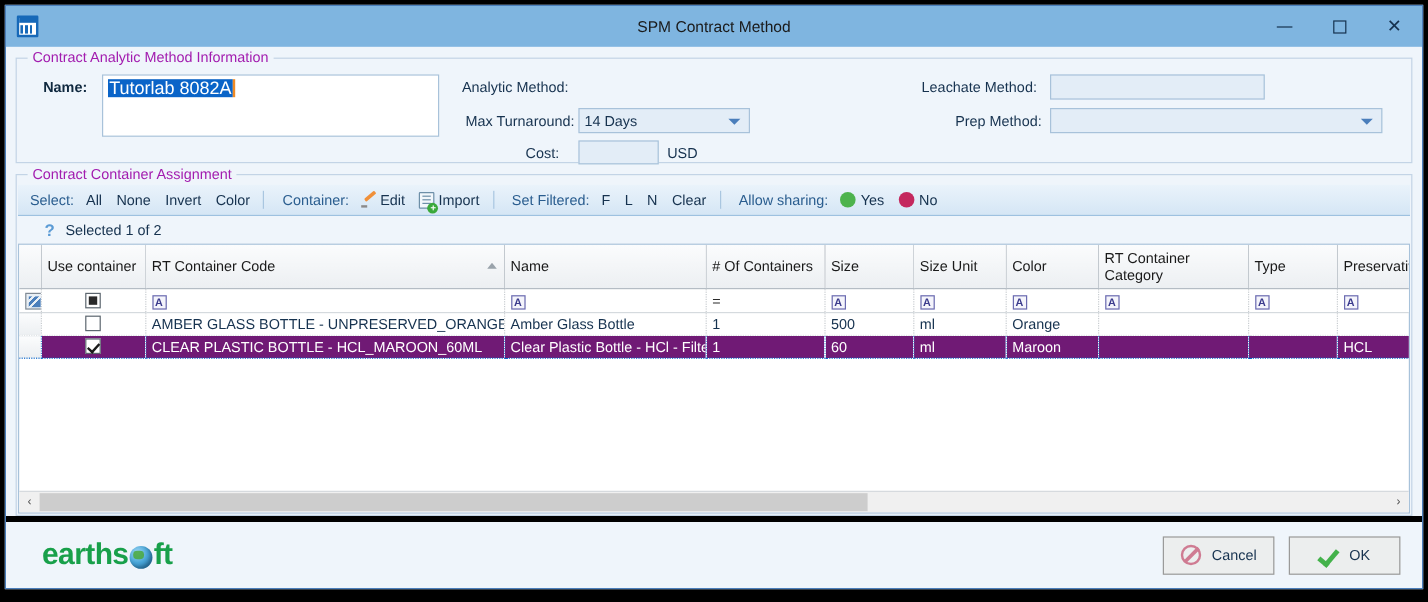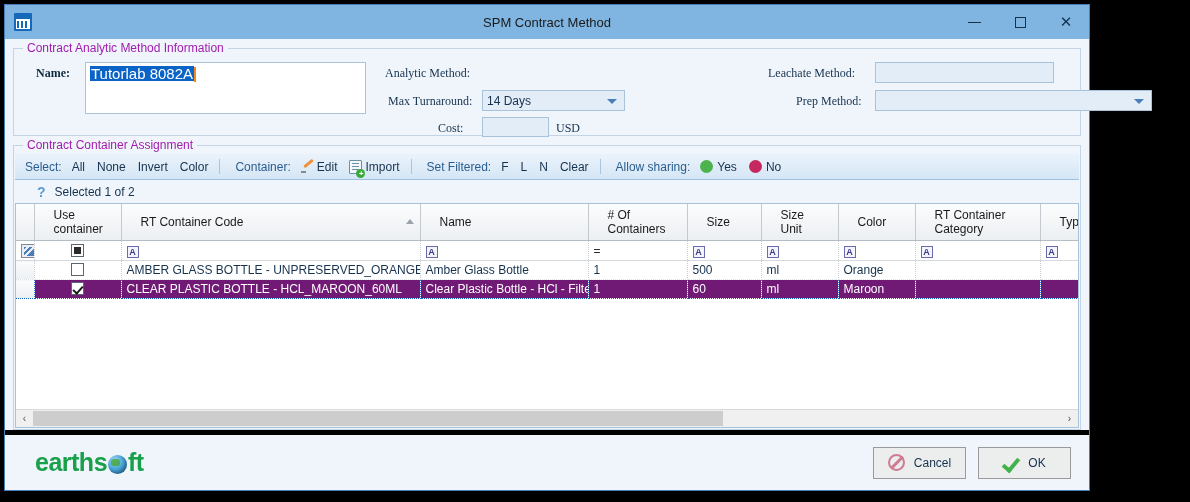--- a/index.html
+++ b/index.html
@@ -1,21 +1,21 @@
 <!DOCTYPE html>
 <html><head>
 <meta charset="utf-8">
 <style>
   html,body{margin:0;padding:0;background:#000;}
   body{font-family:"Liberation Sans",sans-serif;}
   .screen{
     position:relative;width:1190px;height:502px;background:#000;overflow:hidden;
   }
   .window{
-    position:absolute;left:4px;top:4px;width:1086px;height:487px;
+    position:absolute;left:4px;top:4px;width:1182px;height:487px;
     background:#eff5fb;border:1px solid #4a7ebb;box-sizing:border-box;
     display:flex;flex-direction:column;
   }
   
   .titlebar{
     height:34px;background:#7fb5e0;display:flex;align-items:center;
     position:relative;flex:0 0 auto;
   }
   .title-icon{
     width:18px;height:18px;margin-left:9px;border:2px solid #1668b8;
@@ -44,21 +44,21 @@
   
   .group{
     position:relative;margin:9px 8px 0 8px;border:1px solid #c3d4e6;background:#eff5fb;
   }
   .group > .legend{
     position:absolute;top:-8px;left:9px;background:#eff5fb;padding:0 4px;
     font-size:12px;color:#a21caf;
   }
   #grp-info{height:86px;}
   .fields{position:relative;width:100%;height:100%;}
-  .lbl{position:absolute;font-size:12px;color:#16324f;font-family:Liberation Serif, serif;}
+  .lbl{position:absolute;font-size:12px;color:#16324f;}
   .lbl.bold{font-weight:bold;color:#10293f;}
   .tb{
     position:absolute;background:#fff;border:1px solid #a8c2da;box-sizing:border-box;
     font-size:12px;color:#16324f;padding:2px 4px;
   }
   .tb.readonly{background:#e3edf7;}
   .dd{
     position:absolute;background:#e3edf7;border:1px solid #a8c2da;box-sizing:border-box;
     font-size:12px;color:#16324f;padding:3px 4px;
   }
@@ -127,21 +127,21 @@
   
   .grid-wrap{
     flex:1 1 auto;margin:0 1px 1px 1px;background:#fff;border:1px solid #a8c2da;
     display:flex;flex-direction:column;overflow:hidden;box-sizing:border-box;
   }
   .grid-scroll{flex:1 1 auto;overflow:hidden;position:relative;}
   table.grid{border-collapse:collapse;table-layout:fixed;width:1200px;font-size:12px;color:#16324f;}
   table.grid th{
     background:linear-gradient(to bottom,#fbfcfd,#eceff2);
     border-right:1px solid #c3c9cf;border-bottom:1px solid #b4bcc4;
-    font-weight:normal;text-align:left;padding:4px 19px;height:20px;
+    font-weight:normal;text-align:left;padding:4px 5px;height:20px;
     position:relative;box-sizing:border-box;color:#1a1a1a;
   }
   th .sortarw{
     position:absolute;right:6px;top:50%;margin-top:-3px;width:0;height:0;
     border-left:4px solid transparent;border-right:4px solid transparent;
     border-bottom:5px solid #9aa3ab;
   }
   table.grid td{
     border-right:1px dotted #c8ccd0;border-bottom:1px dotted #dfe3e6;
     padding:2px 5px;height:19px;box-sizing:border-box;white-space:nowrap;overflow:hidden;

